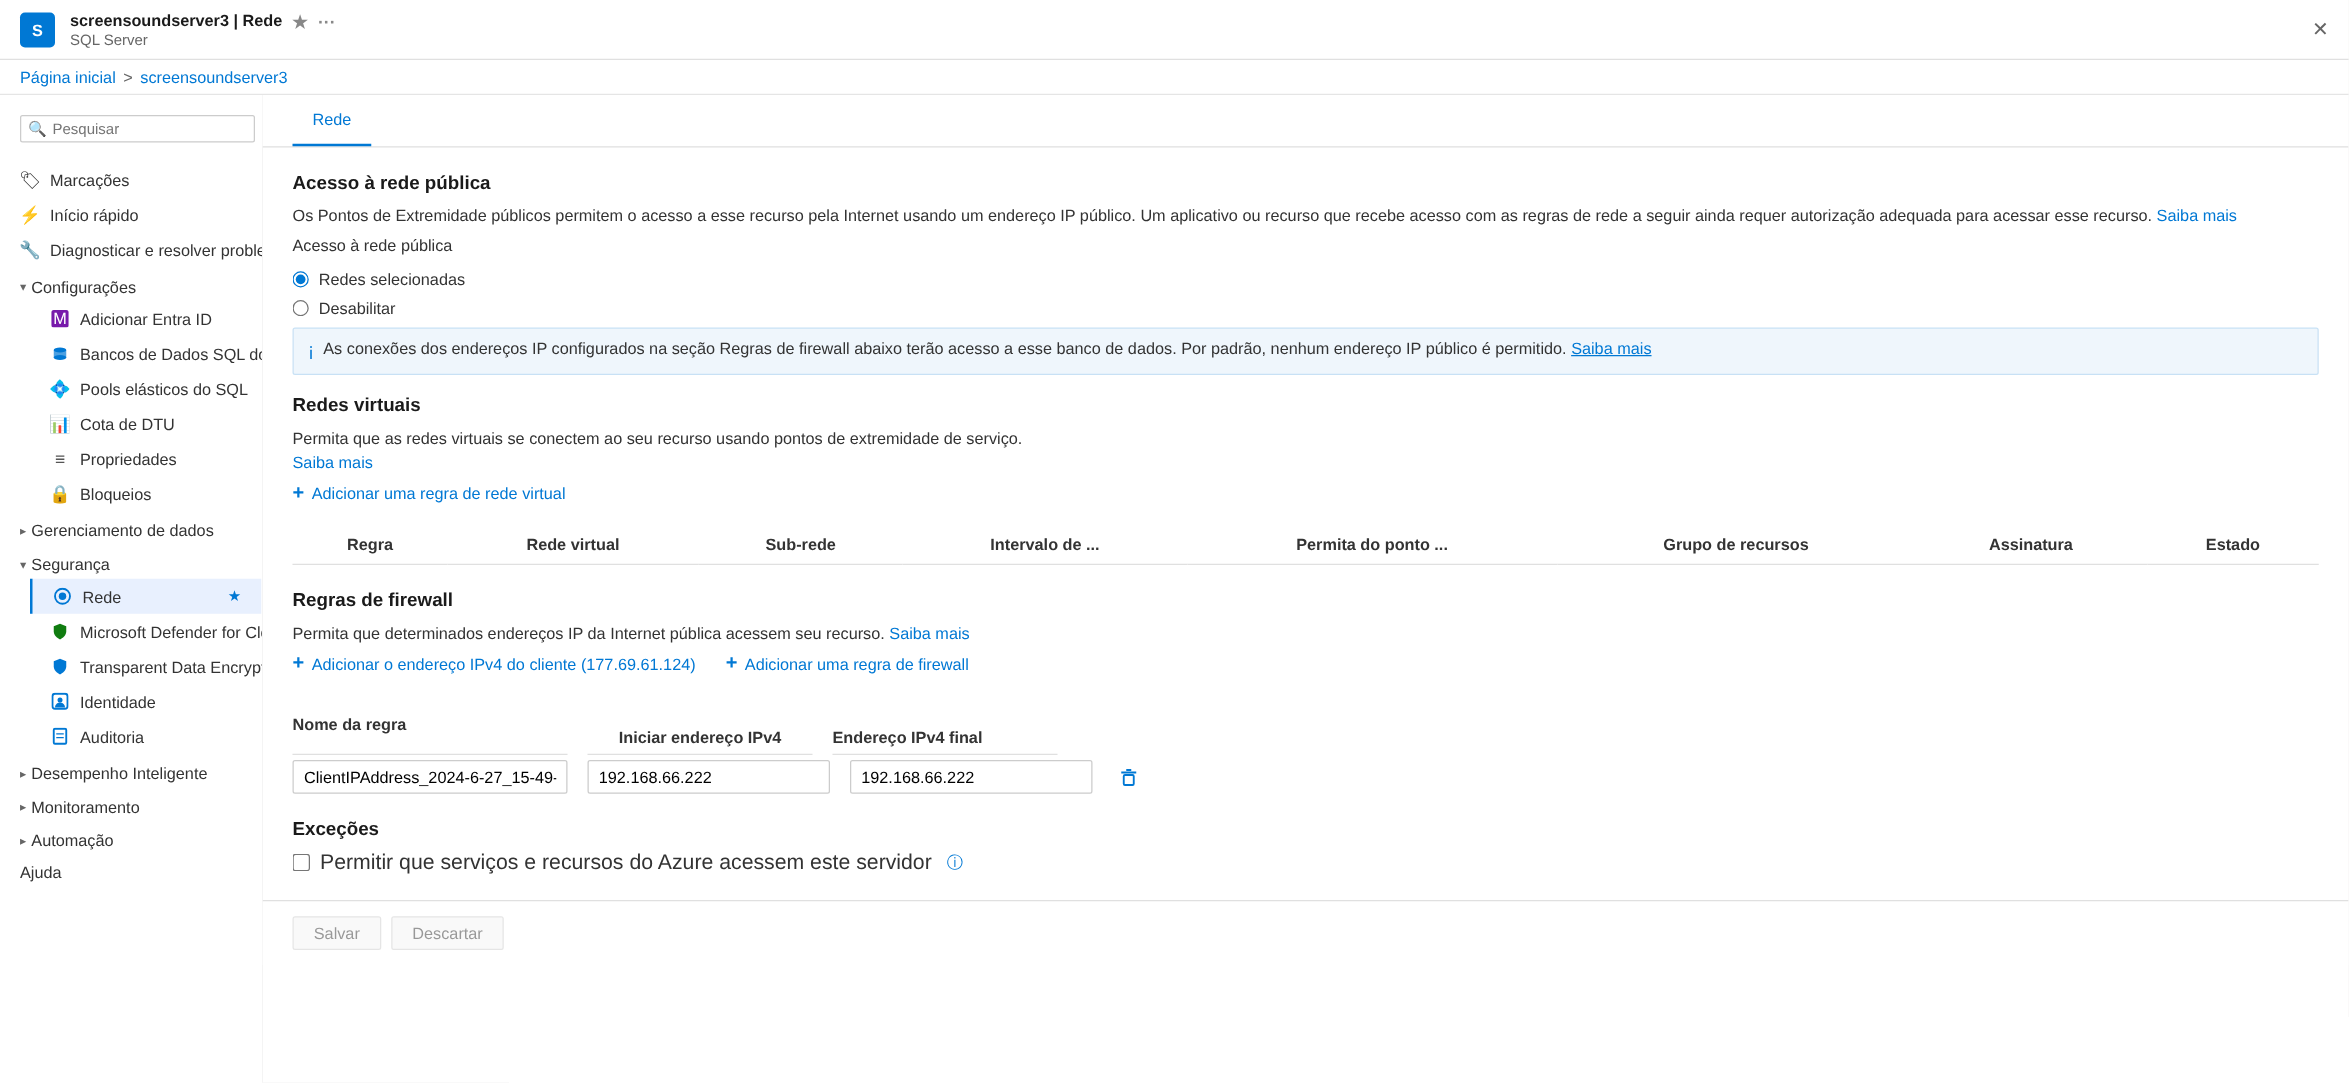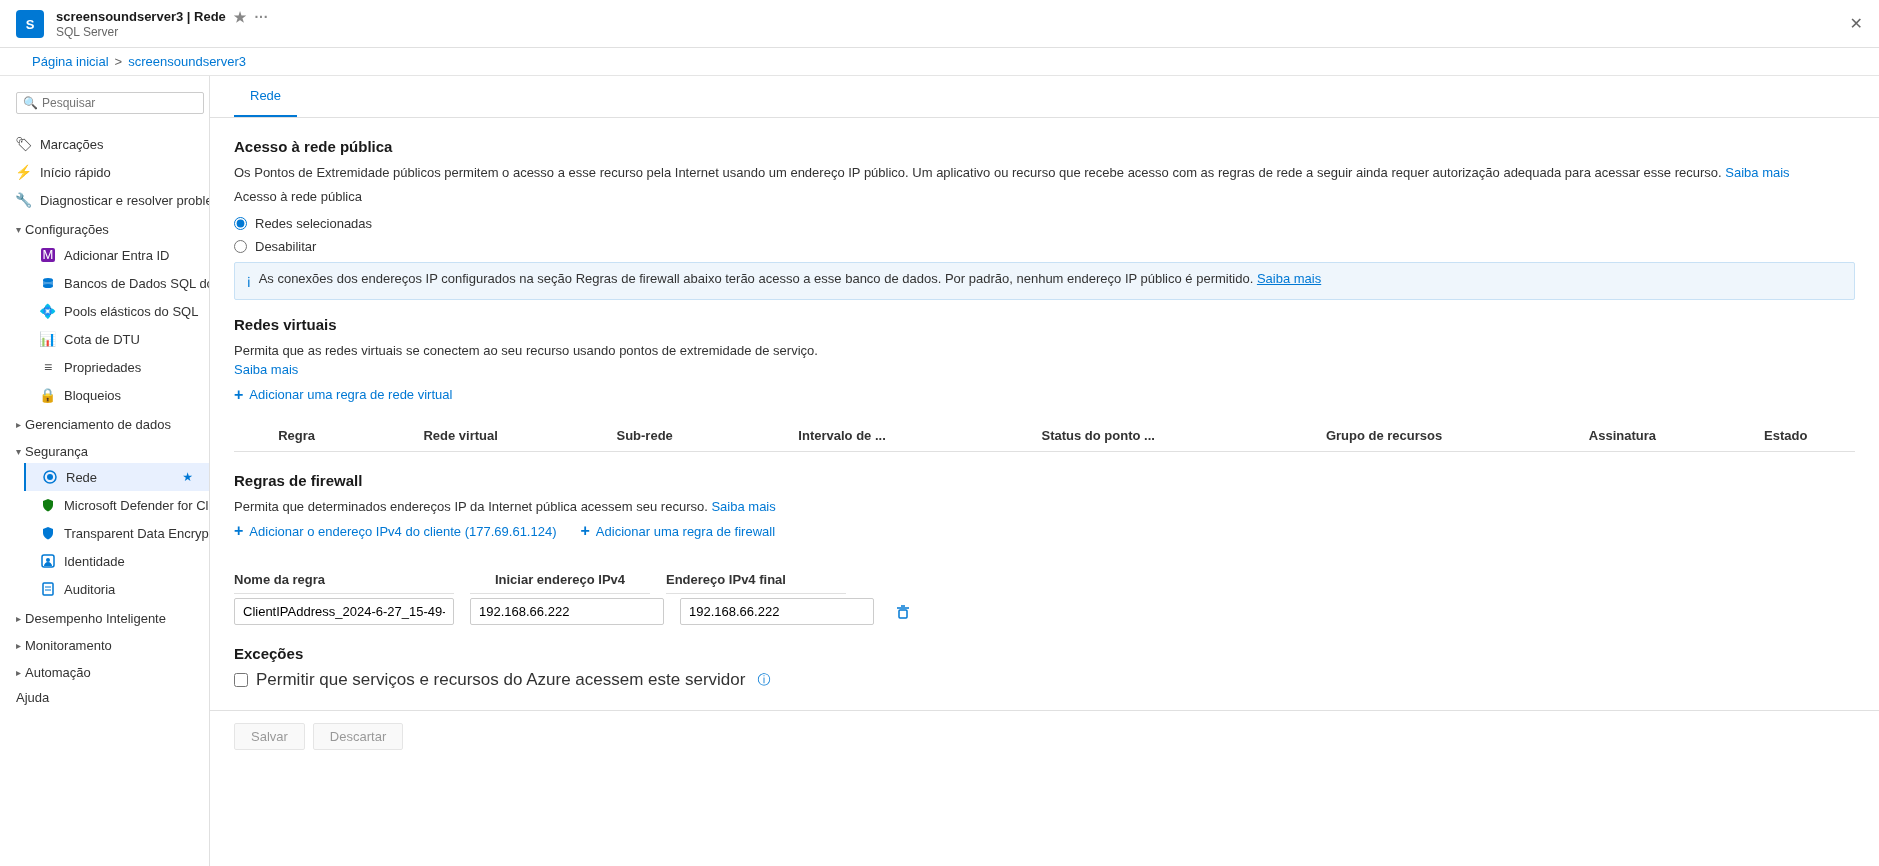--- a/index.html
+++ b/index.html
@@ -29,21 +29,21 @@
     #top-bar .star-icon { color: #888; font-size: 14px; }
     #top-bar .ellipsis { color: #888; font-size: 14px; }
 
     
     #breadcrumb {
       height: 28px;
       background: #fff;
       border-bottom: 1px solid #e5e5e5;
       display: flex;
       align-items: center;
-      padding: 0 32px;
+      padding: 0 16px;
       font-size: 12px;
       color: #0078d4;
     }
     #breadcrumb .sep { color: #666; margin: 0 6px; }
     #breadcrumb .current { color: #0078d4; }
 
     
     #main { display: flex; flex: 1; overflow: hidden; }
 
     
@@ -431,21 +431,21 @@
         </a>
 
         <div class="table-container">
           <table>
             <thead>
               <tr>
                 <th>Regra</th>
                 <th>Rede virtual</th>
                 <th>Sub-rede</th>
                 <th>Intervalo de ...</th>
-                <th>Status do ponto ...</th>
+                <th>Permita do ponto ...</th>
                 <th>Grupo de recursos</th>
                 <th>Assinatura</th>
                 <th>Estado</th>
               </tr>
             </thead>
             <tbody>
             </tbody>
           </table>
         </div>
       </div>
@@ -462,21 +462,21 @@
             <span class="plus">+</span>
             <span>Adicionar o endereço IPv4 do cliente (177.69.61.124)</span>
           </a>
           <a href="#" class="add-link">
             <span class="plus">+</span>
             <span>Adicionar uma regra de firewall</span>
           </a>
         </div>
 
         <div style="display:flex; gap:16px; align-items:flex-end; margin-bottom:4px;">
-          <div style="min-width:220px; font-weight:600; font-size:13px; color:#333; padding-bottom:6px; border-bottom:1px solid #e0e0e0;">Nome da regra</div>
+          <div style="min-width:220px; font-weight:600; font-size:13px; color:#333; padding-bottom:16px; border-bottom:1px solid #e0e0e0;">Nome da regra</div>
           <div style="min-width:180px; font-weight:600; font-size:13px; color:#333; padding-bottom:6px; border-bottom:1px solid #e0e0e0;text-align:center;">Iniciar endereço IPv4</div>
           <div style="min-width:180px; font-weight:600; font-size:13px; color:#333; padding-bottom:6px; border-bottom:1px solid #e0e0e0;">Endereço IPv4 final</div>
         </div>
 
         <div class="form-row">
           <div class="form-group">
             <input type="text" value="ClientIPAddress_2024-6-27_15-49-50" style="min-width: 220px;">
           </div>
           <div class="form-group">
             <input type="text" value="192.168.66.222" style="min-width: 180px;">

